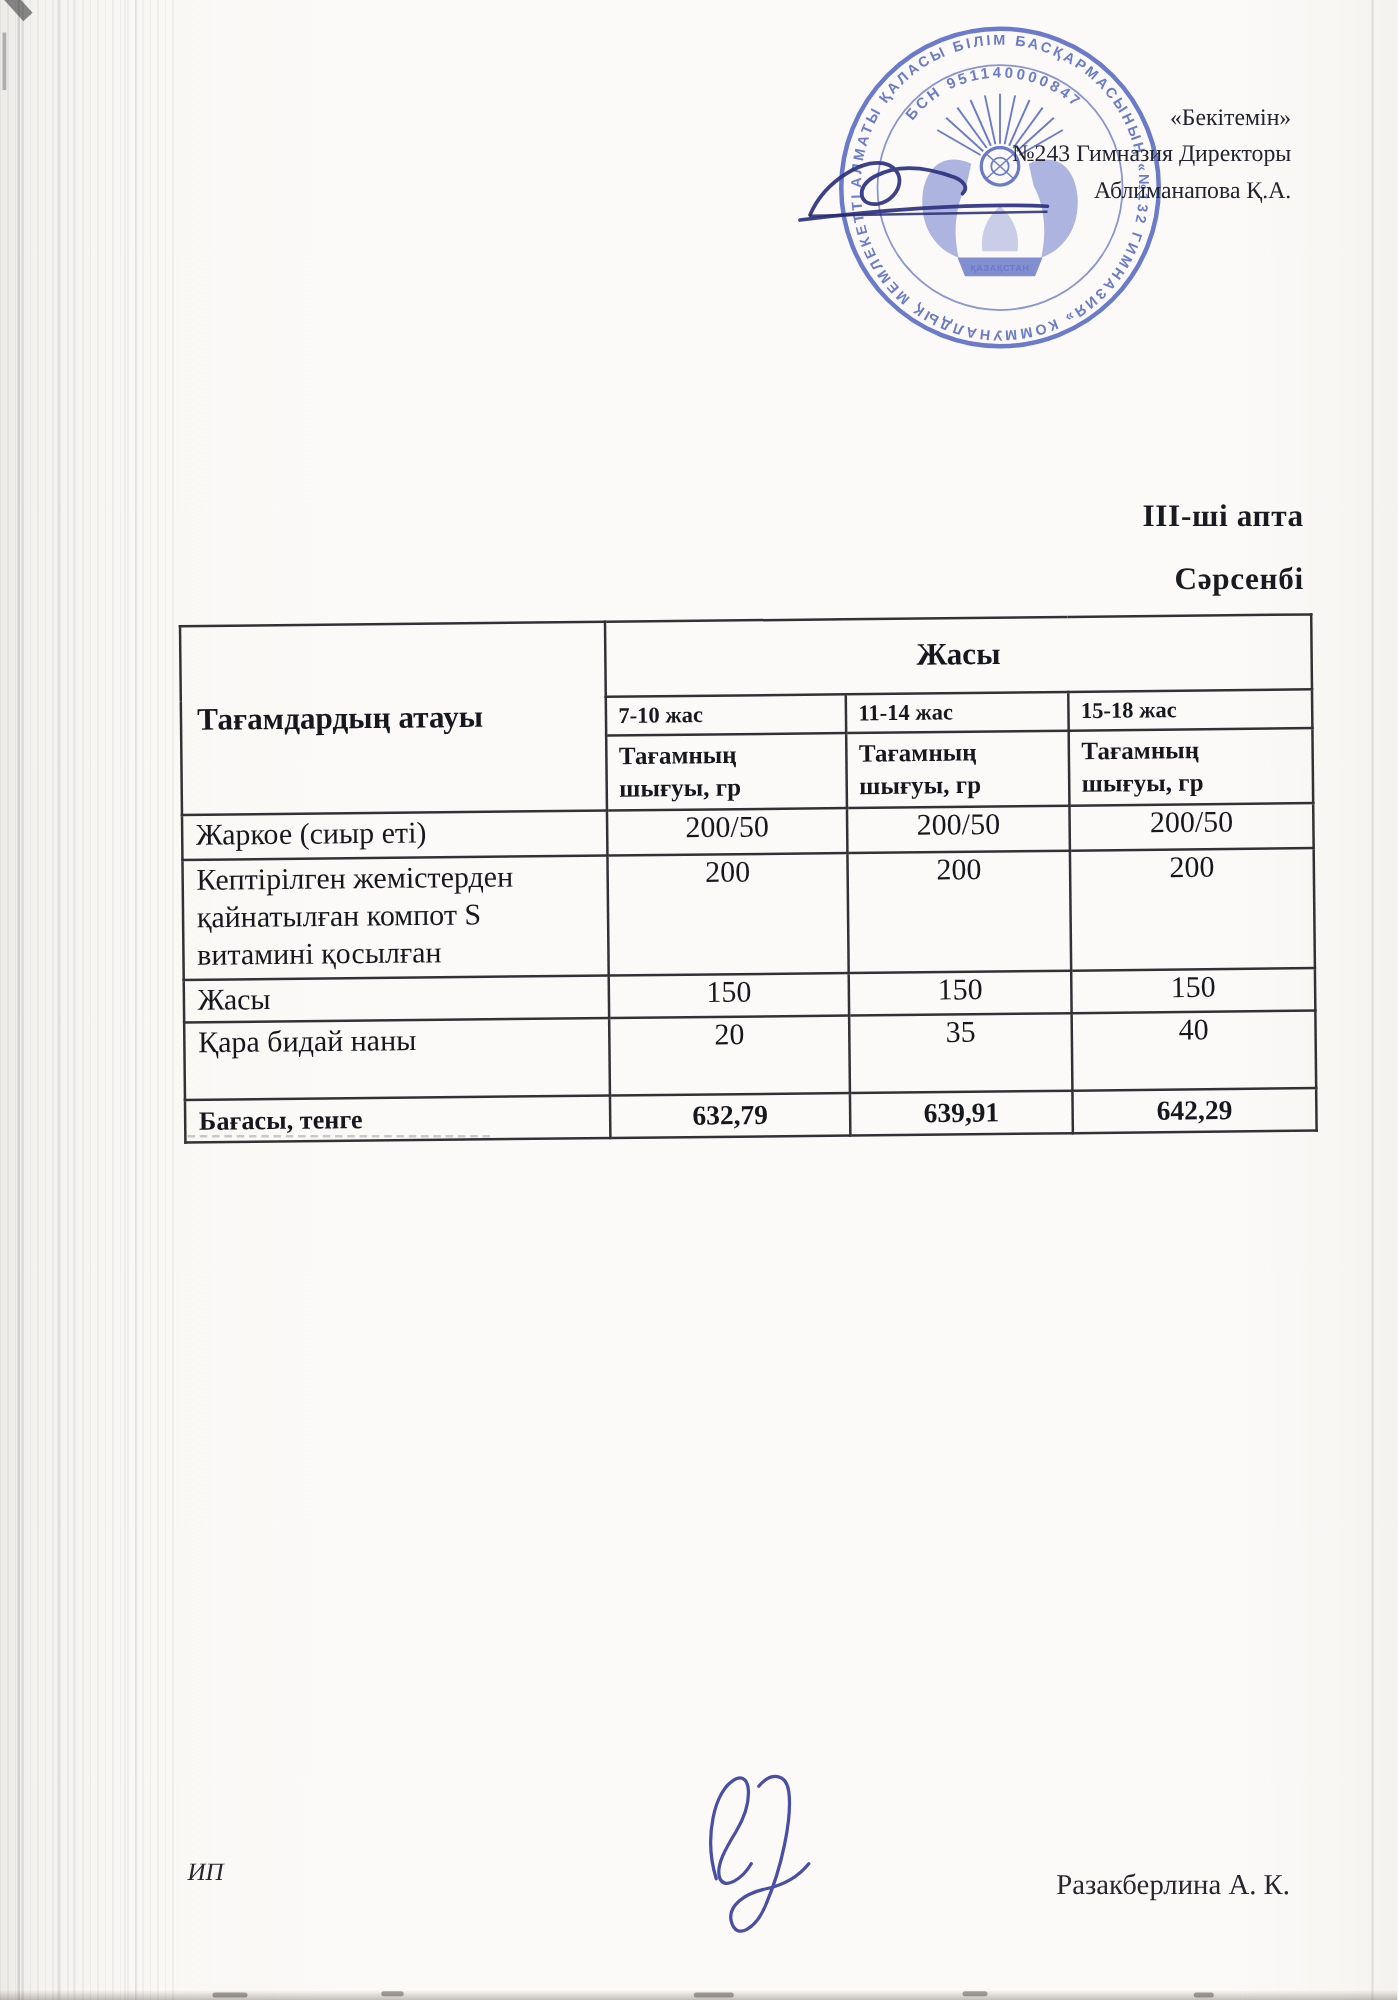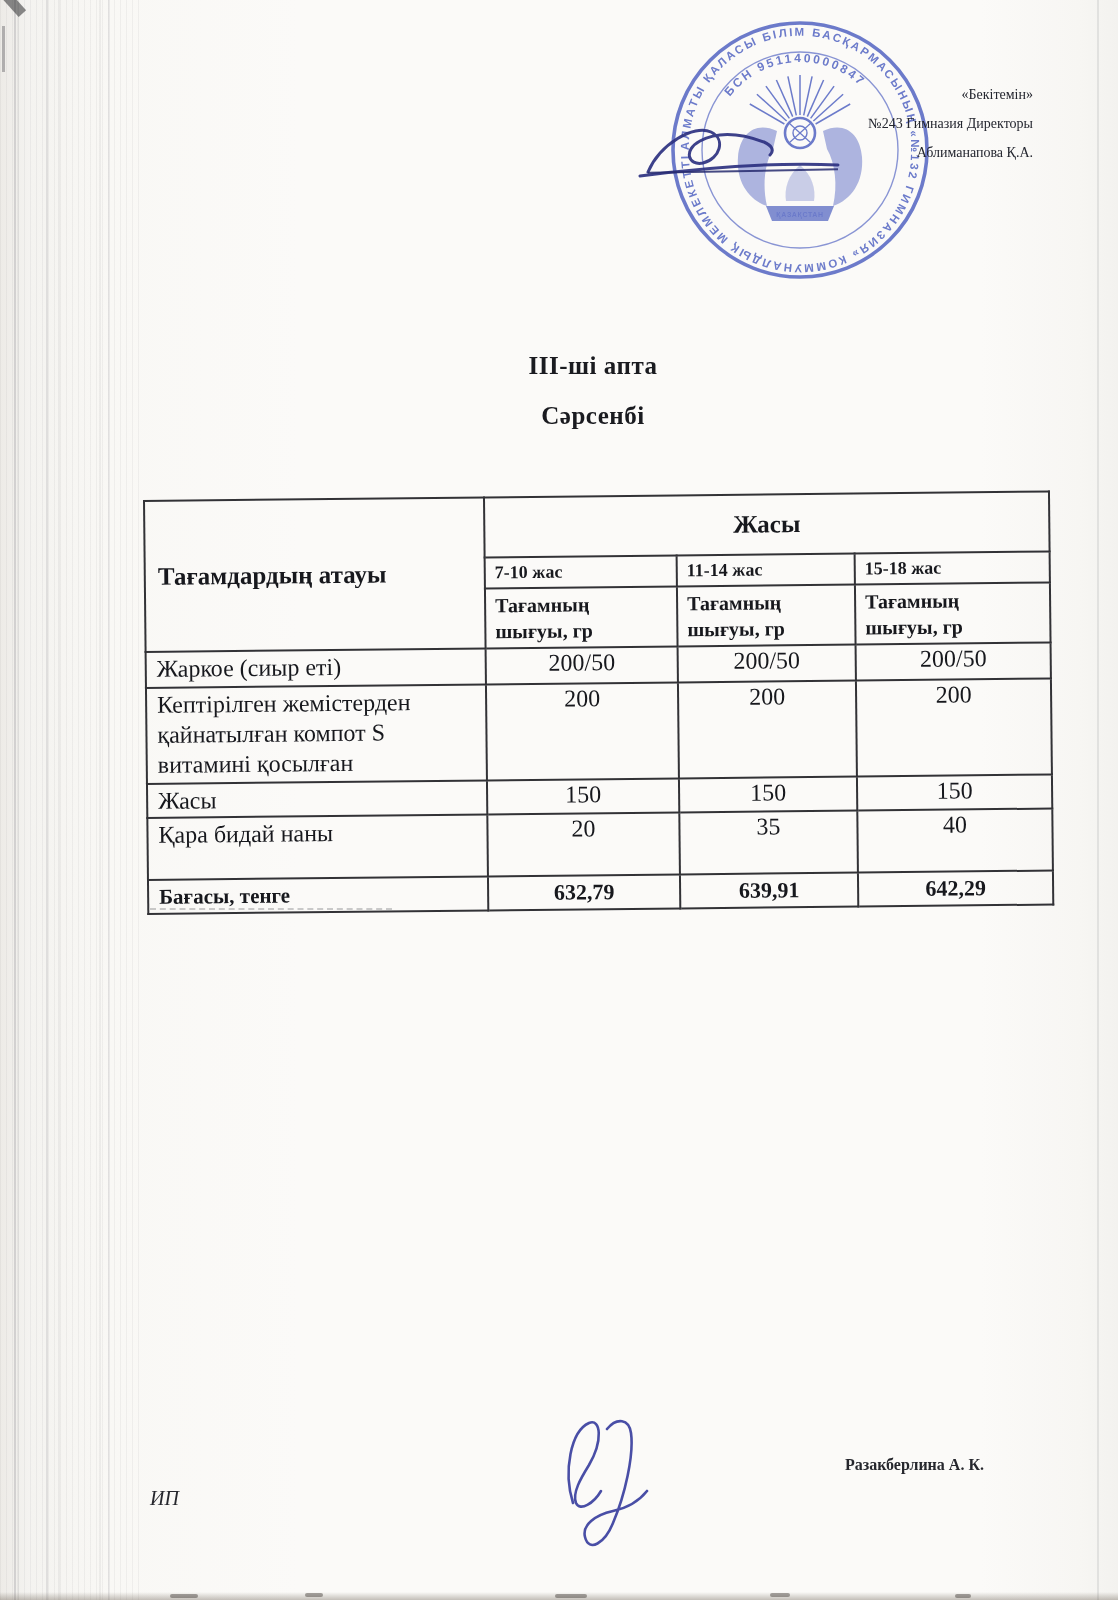--- a/index.html
+++ b/index.html
@@ -23,28 +23,28 @@
   .speck{position:absolute;height:4px;background:rgba(62,56,50,0.45);border-radius:2px;}
   .ghost-line{position:absolute;left:150px;top:908px;width:242px;border-top:2px dashed rgba(120,120,124,0.38);}
   
   .stamp{position:absolute;left:655px;top:5px;width:290px;height:290px;filter:blur(0.35px);}
   .stamp .ink{stroke:#4c5fc0;fill:none;}
   .stamp text{fill:#4c5fc0;}
   .ring-text{font-family:"Liberation Sans","DejaVu Sans",sans-serif;font-size:11.5px;font-weight:bold;letter-spacing:2.2px;}
   .bin-text{font-family:"Liberation Sans","DejaVu Sans",sans-serif;font-size:12px;font-weight:bold;letter-spacing:2.5px;}
   .banner-text{font-family:"Liberation Sans","DejaVu Sans",sans-serif;font-size:7px;font-weight:bold;letter-spacing:.6px;fill:#eef1fb;}
   
-  .approval{position:absolute;right:85px;top:80px;width:430px;text-align:right;font-size:14px;line-height:29px;color:#23252e;}
+  .approval{position:absolute;right:85px;top:80px;width:430px;text-align:right;font-size:19px;line-height:29px;color:#23252e;}
   .sig-line{position:absolute;left:648px;top:170px;width:190px;border-top:2px solid rgba(38,42,110,0.85);transform:rotate(-1deg);}
   .sig-over{position:absolute;left:610px;top:112px;width:250px;height:80px;}
   .sig-foot{position:absolute;left:535px;top:1405px;width:140px;height:155px;}
   .sig-stroke{stroke:#2d3180;stroke-width:3;fill:none;stroke-linecap:round;opacity:.92;}
   .sig-foot .sig-stroke{stroke:#3a3f9e;stroke-width:2.6;}
   
-  .title{position:absolute;left:143px;width:900px;text-align:center;font-weight:bold;font-size:25px;letter-spacing:.5px;color:#1a1b20;}
+  .title{position:absolute;left:143px;width:900px;text-align:right;font-weight:bold;font-size:25px;letter-spacing:.5px;color:#1a1b20;margin-top:48px;}
   .title-week{top:352px;}
   .title-day{top:402px;}
   
   .menu-table{position:absolute;left:143px;top:500px;transform:rotate(-0.6deg);transform-origin:0 0;
     border-collapse:collapse;width:905px;table-layout:fixed;color:#17181d;}
   .menu-table td{border:2px solid #323236;padding:1px 10px;vertical-align:top;overflow:hidden;}
   td.dish-hdr{font-weight:bold;font-size:25px;vertical-align:middle;padding-left:12px;}
   td.age-span{font-weight:bold;font-size:25px;text-align:center;vertical-align:middle;height:56px;}
   tr.age-row td{font-weight:bold;font-size:18px;height:27px;vertical-align:middle;padding-left:9px;}
   tr.sub-row td{font-weight:bold;font-size:20px;line-height:26px;height:56px;vertical-align:middle;padding-left:9px;}
@@ -54,21 +54,21 @@
   td.val{font-size:24px;text-align:center;}
   tr.r1 td{height:32px;}
   tr.r2 td{height:92px;}
   tr.r3 td{height:30px;}
   tr.r4 td{height:58px;}
   tr.total td{height:28px;vertical-align:middle;font-weight:bold;}
   tr.total td.name{font-size:21px;}
   tr.total td.val{font-size:22px;}
   
   .foot-left{position:absolute;left:150px;top:1487px;font-size:20px;color:#26272d;font-style:italic;}
-  .foot-right{position:absolute;left:845px;top:1456px;font-size:16px;color:#26272d;font-weight:bold;}
+  .foot-right{position:absolute;left:845px;top:1495px;font-size:23px;color:#26272d;}
 </style>
 </head>
 <body>
 
 <div class="page">
 
   <div class="streaks"></div>
   <div class="streak-dark" style="left:14px"></div>
   <div class="streak-dark" style="left:46px;opacity:.7"></div>
   <div class="streak-dark" style="left:108px;opacity:.45"></div>

